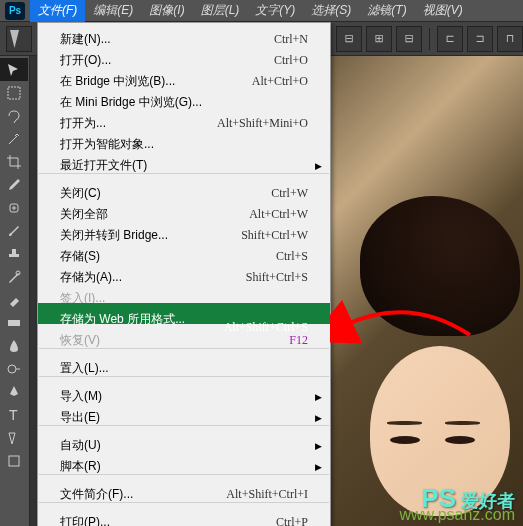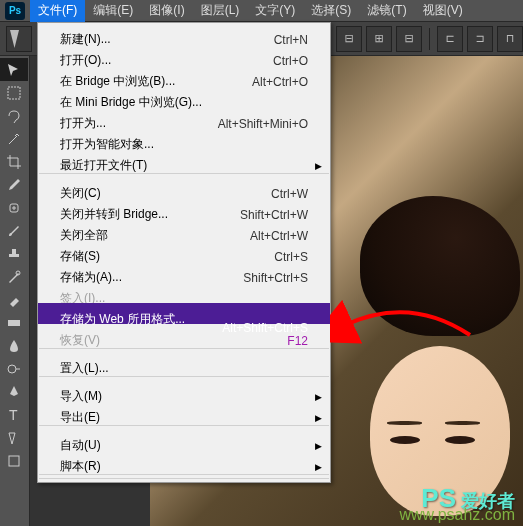--- a/index.html
+++ b/index.html
@@ -1,20 +1,20 @@
 <!DOCTYPE html>
 <html><head>
 <meta charset="utf-8">
 <style>
 * { margin: 0; padding: 0; box-sizing: border-box; font-family: "Microsoft YaHei", "SimSun", sans-serif; }
 body { width: 523px; height: 526px; background: #535353; overflow: hidden; position: relative; }
 .menubar { background: #535353; height: 22px; display: flex; align-items: center; border-bottom: 1px solid #282828; }
 .ps-logo { width: 30px; height: 22px; display: flex; align-items: center; justify-content: center; }
 .ps-logo-box { width: 20px; height: 18px; background: #001d33; border-radius: 3px; display: flex; align-items: center; justify-content: center; color: #26c9ff; font-size: 10px; font-weight: bold; }
-.menu-item { color: #ddd; font-size: 12px; padding: 3px 8px; cursor: default; }
+.menu-item { color: #ddd; font-size: 12px; padding: 3px 8px; cursor: default; font-style: italic; }
 .menu-item.open { background: #1473e6; color: #fff; }
 .toolbar2 { height: 34px; background: #424242; border-bottom: 1px solid #282828; display: flex; align-items: center; padding-left: 6px; gap: 4px; }
 .tb2-icon { width: 26px; height: 26px; background: #3a3a3a; border: 1px solid #222; display: flex; align-items: center; justify-content: center; color: #bbb; font-size: 11px; }
 .tb2-sep { width: 1px; height: 22px; background: #222; margin: 0 3px; }
 .main { display: flex; height: calc(100% - 56px); }
 .tools { width: 30px; background: #535353; border-right: 1px solid #282828; display: flex; flex-direction: column; padding-top: 2px; }
 .tool { width: 28px; height: 23px; display: flex; align-items: center; justify-content: center; color: #ccc; cursor: default; }
 .tool.sel { background: #1e1e1e; }
 .tool svg { width: 16px; height: 16px; }
 .canvas { flex: 1; background: #333; position: relative; overflow: hidden; }
@@ -23,22 +23,22 @@
 .face { position: absolute; right: 20px; top: 290px; width: 140px; height: 170px; background: linear-gradient(135deg,#f5d5b8 0%,#e8c4a0 100%); border-radius: 50% 50% 45% 45%; }
 .eye { position: absolute; width: 30px; height: 8px; background: #2a1810; border-radius: 50%; }
 .eye.l { right: 110px; top: 380px; }
 .eye.r { right: 55px; top: 380px; }
 .brow { position: absolute; width: 35px; height: 4px; background: #3a2818; border-radius: 40%; }
 .brow.l { right: 108px; top: 365px; }
 .brow.r { right: 50px; top: 365px; }
 .dropdown { position: absolute; left: 37px; top: 22px; width: 294px; background: #f0f0f0; border: 1px solid #9a9a9a; box-shadow: 2px 2px 4px rgba(0,0,0,.4); z-index: 100; font-size: 12px; }
 .dd-row { display: flex; height: 21px; align-items: center; padding: 12px 22px 0 22px; color: #000; cursor: default; position: relative; }
 .dd-row .lbl { flex: 1; }
-.dd-row .sc { color: #333; }
-.dd-row.hl { background: #4c1d95; color: #fff; }
+.dd-row .sc { color: #333; font-family: Liberation Serif, serif; }
+.dd-row.hl { background: #15803d; color: #fff; }
 .dd-row.hl .sc { color: #fff; margin-top: 16px; }
 .dd-row.dim { color: #a0a0a0; }
 .dd-row.dim .sc { color: #a21caf; }
 .dd-row .arrow { position: absolute; right: 8px; font-size: 9px; }
 .dd-sep { height: 1px; background: #d0d0d0; margin: 3px 1px; }
 .watermark { position: absolute; right: 8px; bottom: 12px; color: #5eead4; font-size: 18px; font-weight: bold; text-shadow: 1px 1px 2px rgba(0,0,0,.5); z-index: 50; }
 .watermark .ps { font-size: 26px; }
 .watermark2 { position: absolute; right: 8px; bottom: 2px; color: #7fb341; font-size: 16px; z-index: 50; }
 .red-arrow { position: absolute; left: 330px; top: 215px; z-index: 200; }
 </style>
@@ -215,26 +215,26 @@
   <div class="dd-row">
       <span class="lbl">最近打开文件(T)</span>
       <span class="arrow">▶</span>
     </div>
   <div class="dd-sep"></div>
   <div class="dd-row">
       <span class="lbl">关闭(C)</span>
       <span class="sc">Ctrl+W</span>
     </div>
   <div class="dd-row">
+      <span class="lbl">关闭全部</span>
+      <span class="sc">Alt+Ctrl+W</span>
+    </div>
+  <div class="dd-row">
       <span class="lbl">关闭并转到 Bridge...</span>
       <span class="sc">Shift+Ctrl+W</span>
-    </div>
-  <div class="dd-row">
-      <span class="lbl">关闭全部</span>
-      <span class="sc">Alt+Ctrl+W</span>
     </div>
   <div class="dd-row">
       <span class="lbl">存储(S)</span>
       <span class="sc">Ctrl+S</span>
     </div>
   <div class="dd-row">
       <span class="lbl">存储为(A)...</span>
       <span class="sc">Shift+Ctrl+S</span>
     </div>
   <div class="dd-row dim">
@@ -264,21 +264,29 @@
   <div class="dd-sep"></div>
   <div class="dd-row">
       <span class="lbl">自动(U)</span>
       <span class="arrow">▶</span>
     </div>
   <div class="dd-row">
       <span class="lbl">脚本(R)</span>
       <span class="arrow">▶</span>
     </div>
   <div class="dd-sep"></div>
-  <div class="dd-sep"></div>
+  <div class="dd-row">
+      <span class="lbl">文件简介(F)...</span>
+      <span class="sc">Alt+Shift+Ctrl+I</span>
+    </div>
+  <div class="dd-sep"></div>
+  <div class="dd-row">
+      <span class="lbl">打印(P)...</span>
+      <span class="sc">Ctrl+P</span>
+    </div>
 
 </div>
 
 <svg class="red-arrow" width="150" height="130">
   <defs>
       <marker id="ah" markerWidth="12" markerHeight="12" refX="2" refY="6" orient="auto">
         <path d="M0 0 L12 6 L0 12 Z" fill="#ff0000"></path>
       </marker>
     </defs>
   <path d="M140 120 Q80 80 15 110" stroke="#ff0000" stroke-width="4" fill="none" marker-end="url(#ah)"></path>

